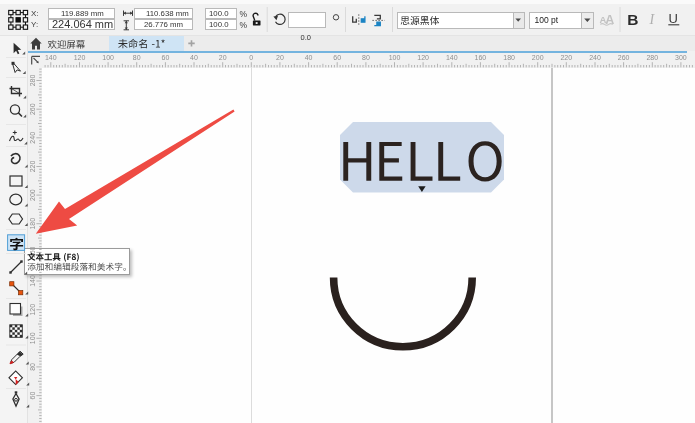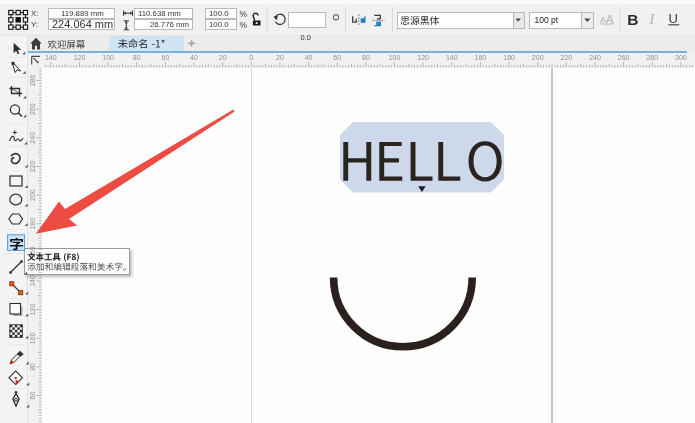--- a/index.html
+++ b/index.html
@@ -16,24 +16,24 @@
 <div class="abs" style="left:42px;top:68px;width:653px;height:355px;background:#fefefe;"></div>
 <div class="abs" style="left:250.6px;top:68px;width:1px;height:355px;background:#dcdcdc;"></div>
 <div class="abs" style="left:550.6px;top:68px;width:2.2px;height:355px;background:#c6c6c6;"></div>
 <div class="fld" style="left:48px;top:8.2px;width:67px;height:10.4px;">
       <span style="font-size:7.8px;padding-left:12px;">119.889 mm</span>
     </div>
     <div class="fld" style="left:48px;top:19.2px;width:67px;height:10.4px;">
       <span style="font-size:11px;padding-left:3px;">224.064 mm</span>
     </div>
     <div class="fld" style="left:134px;top:8.2px;width:59px;height:10.4px;">
-      <span style="font-size:7.8px;padding-left:3px;">110.638 mm</span>
+      <span style="font-size:7.8px;padding-left:11px;">110.638 mm</span>
     </div>
     <div class="fld" style="left:134px;top:19.2px;width:59px;height:10.4px;">
-      <span style="font-size:7.8px;padding-left:15px;">26.776 mm</span>
+      <span style="font-size:7.8px;padding-left:9px;">26.776 mm</span>
     </div>
     <div class="fld" style="left:205px;top:8.2px;width:32px;height:10.4px;">
       <span style="font-size:7.8px;padding-left:3px;">100.0</span>
     </div>
     <div class="fld" style="left:205px;top:19.2px;width:32px;height:10.4px;">
       <span style="font-size:7.8px;padding-left:3px;">100.0</span>
     </div>
     <div class="fld" style="left:287.5px;top:11.5px;width:38px;height:16.5px;">
       <span style="font-size:7.5px;padding-left:12px;margin-top:36px;">0.0</span>
     </div>

